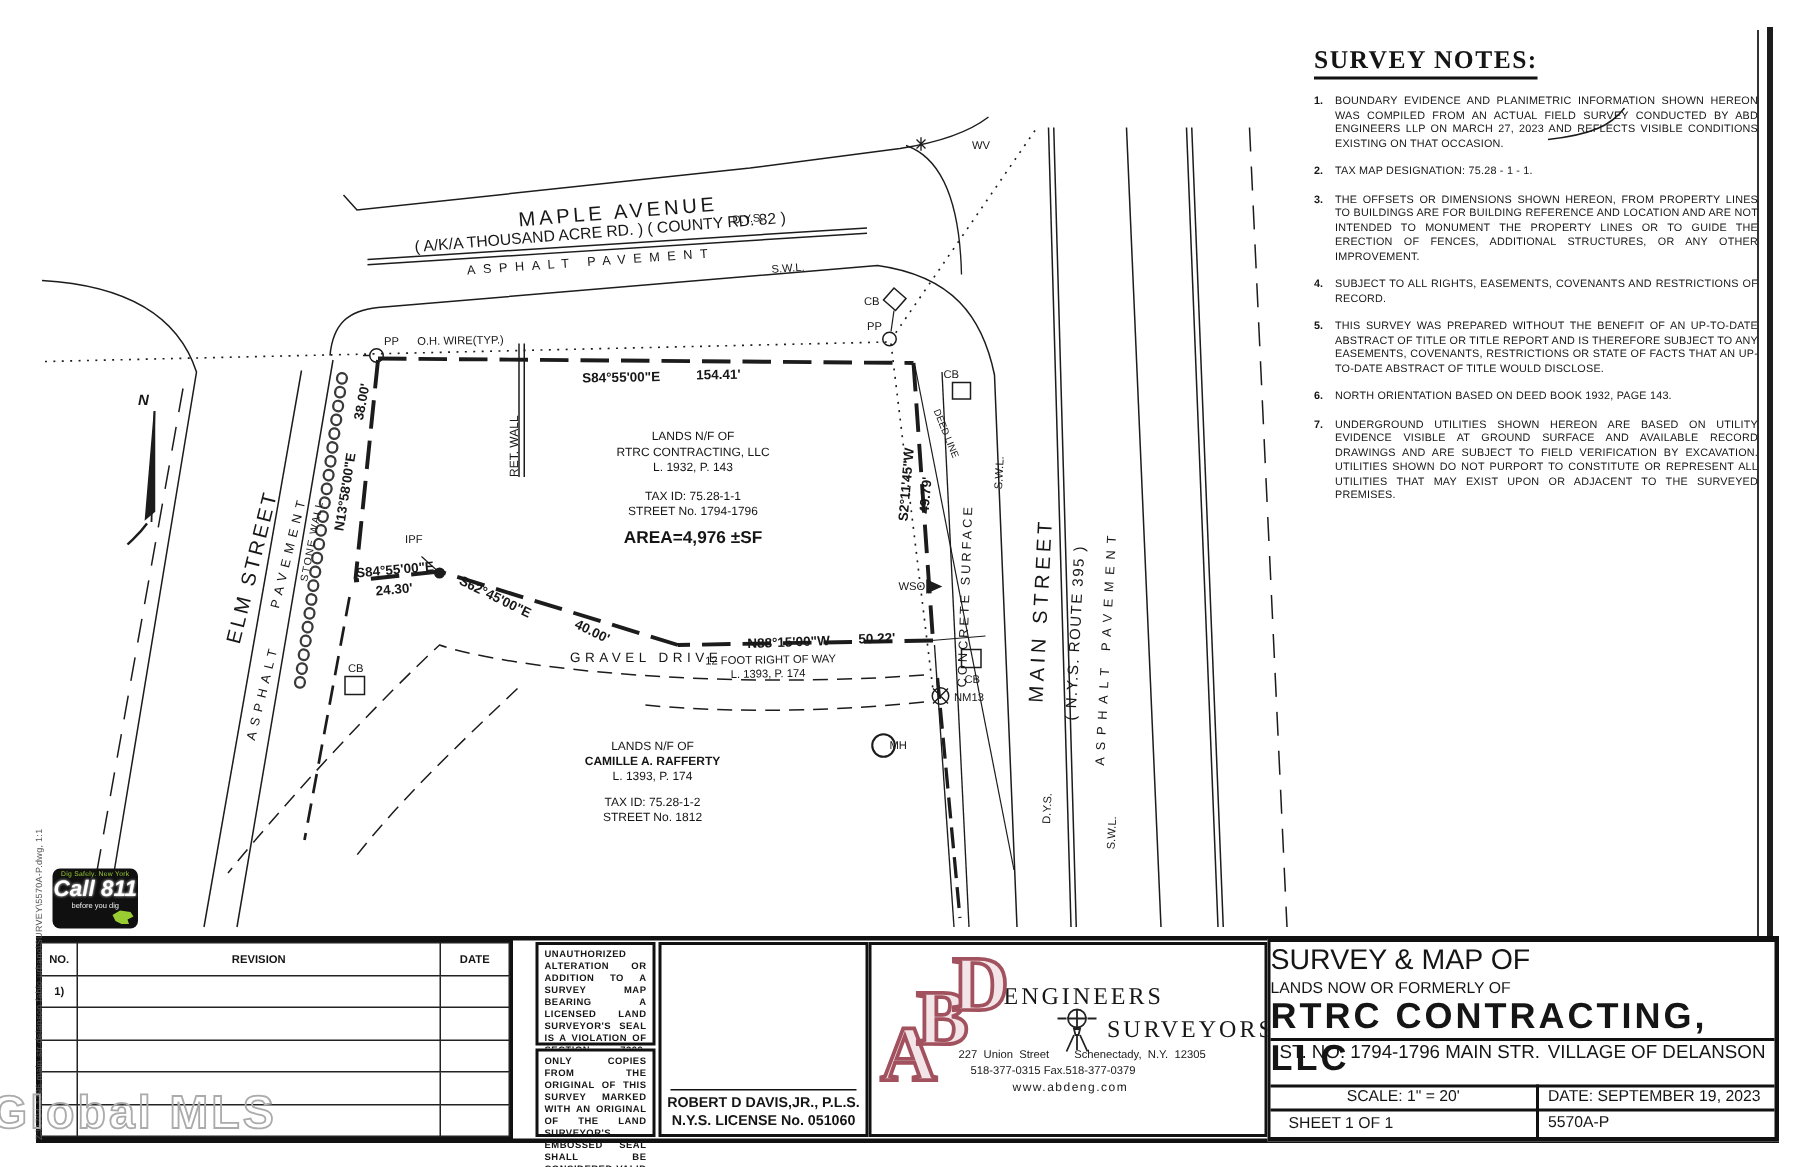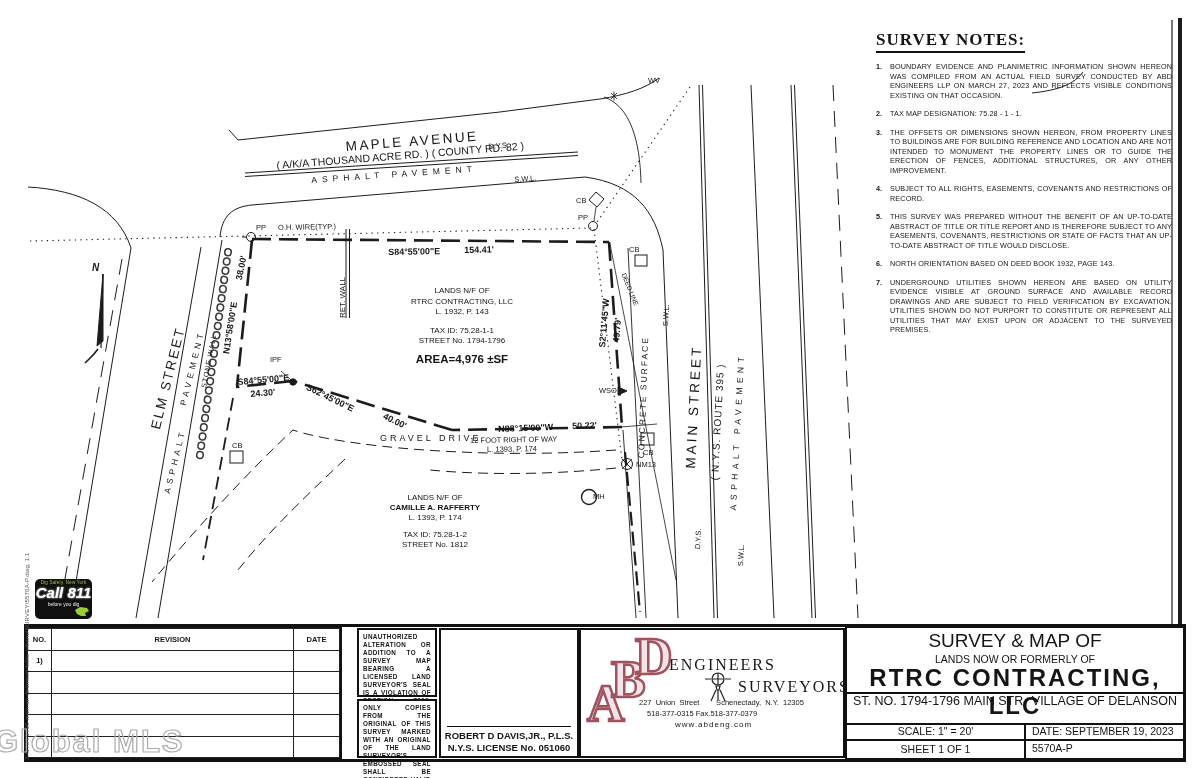--- a/index.html
+++ b/index.html
@@ -28,21 +28,21 @@
   .disc{font-size:6.3px;line-height:1.28;text-align:justify;letter-spacing:.35px;
         padding:3px 4px;box-sizing:border-box;font-weight:600;}
   #sig-line{position:absolute;left:6px;right:6px;top:96px;border-top:1.5px solid #111;}
   .sig-t{position:absolute;left:0;right:0;text-align:center;font-size:9.5px;font-weight:600;}
   
   .abd-letter{position:absolute;font-family:"Liberation Serif",serif;font-weight:700;
               font-size:52px;color:#f3e4e7;-webkit-text-stroke:2.5px #a2525e;
               text-shadow:0 0 1px #a2525e;z-index:4;line-height:1;}
   .serifTxt{font-family:"Liberation Serif",serif;}
   
-  .trow{position:absolute;left:0;right:0;text-align:center;}
+  .trow{position:absolute;left:0;right:0;}
   
   #watermark{position:absolute;left:-6px;top:724px;font-size:31px;letter-spacing:2px;
              color:transparent;-webkit-text-stroke:1.2px #ababab;z-index:6;font-weight:600;}
   
   #call811{position:absolute;left:35px;top:579px;width:57px;height:40px;background:#101010;
            border-radius:5px;z-index:4;overflow:hidden;color:#fff;}
   #call811 .top{font-size:4.5px;color:#9acd32;text-align:center;margin-top:1px;letter-spacing:.2px;}
   #call811 .main{font-size:15px;font-weight:700;font-style:italic;text-align:center;
                  line-height:16px;text-shadow:0 0 2px #fff;}
   #call811 .sub{font-size:5px;text-align:center;color:#eee;}
@@ -148,21 +148,21 @@
     </g>
   </svg>
 
   <div>
 
     <div class="lbl" style="left:345px;top:139px;font-size:13.5px;letter-spacing:2.5px;transform:rotate(-4.5deg);">MAPLE  AVENUE</div>
     <div class="lbl" style="left:488px;top:142px;font-size:7.5px;transform:rotate(-4deg);">D.Y.S.</div>
     <div class="lbl" style="left:276px;top:159px;font-size:10.5px;transform:rotate(-4.5deg);">( A/K/A  THOUSAND  ACRE  RD. ) ( COUNTY  RD.  82 )</div>
     <div class="lbl" style="left:311px;top:175px;font-size:8.5px;letter-spacing:5px;transform:rotate(-4deg);">ASPHALT PAVEMENT</div>
     <div class="lbl" style="left:514px;top:175px;font-size:7.5px;transform:rotate(-4deg);">S.W.L.</div>
-    <div class="lbl" style="left:620px;top:76px;font-size:7.5px;padding-left:28px;">WV</div>
+    <div class="lbl" style="left:620px;top:92px;font-size:7.5px;padding-left:28px;">WV</div>
 
     <div class="lbl" style="left:256px;top:223px;font-size:7.5px;">PP</div>
     <div class="lbl" style="left:278px;top:223px;font-size:7.5px;transform:rotate(-1deg);">O.H.  WIRE(TYP.)</div>
     <div class="lbl" style="left:578px;top:213px;font-size:7.5px;">PP</div>
     <div class="lbl" style="left:576px;top:196px;font-size:7.5px;">CB</div>
     <div class="lbl" style="left:629px;top:245px;font-size:7.5px;">CB</div>
     <div class="lbl" style="left:627px;top:272px;font-size:6.5px;transform:rotate(68deg);">DEED  LINE</div>
     <div class="lbl" style="left:338px;top:318px;font-size:8px;transform:rotate(-90deg);">RET.  WALL</div>
 
     <div class="lbl dim" style="left:388px;top:247px;font-size:9px;transform:rotate(-1deg);">S84°55'00"E</div>
@@ -331,21 +331,21 @@
     <div class="trow" style="top:25px;font-size:10.5px;">LANDS NOW OR FORMERLY OF</div>
     <div class="trow" style="top:36px;font-size:24px;font-weight:600;letter-spacing:2px;">RTRC  CONTRACTING,  LLC</div>
     <div style="position:absolute;left:0;right:0;top:64px;border-top:2px solid #111;"></div>
     <div style="position:absolute;left:6px;top:66px;font-size:12.5px;font-weight:500;">ST. NO. 1794-1796 MAIN STR.</div>
     <div style="position:absolute;right:6px;top:66px;font-size:12.5px;font-weight:500;">VILLAGE  OF  DELANSON</div>
     <div style="position:absolute;left:0;right:0;top:95px;border-top:2px solid #111;"></div>
     <div style="position:absolute;left:177px;top:95px;bottom:0;border-left:2px solid #111;"></div>
     <div style="position:absolute;left:0;width:177px;top:97px;text-align:center;font-size:10.5px;">SCALE: 1" = 20'</div>
     <div style="position:absolute;left:185px;top:97px;font-size:10.5px;">DATE: SEPTEMBER 19, 2023</div>
     <div style="position:absolute;left:0;right:0;top:111px;border-top:2px solid #111;"></div>
-    <div style="position:absolute;left:0;width:177px;top:115px;text-align:center;font-size:10.5px;">SHEET 1 OF 1</div>
+    <div style="position:absolute;left:0;width:177px;top:115px;font-size:10.5px;padding-left:12px;">SHEET 1 OF 1</div>
     <div style="position:absolute;left:185px;top:114px;font-size:10.5px;">5570A-P</div>
   </div>
 
   <div id="call811">
     <div class="top">Dig Safely. New York</div>
     <div class="main">Call 811</div>
     <div class="sub">before you dig</div>
     <svg style="position:absolute;right:2px;bottom:2px;" width="16" height="11" viewBox="0 0 16 11">
       <polygon points="1,4 6,1 13,2 15,5 11,7 12,10 7,10 3,8" fill="#9acd32"></polygon>
     </svg>

